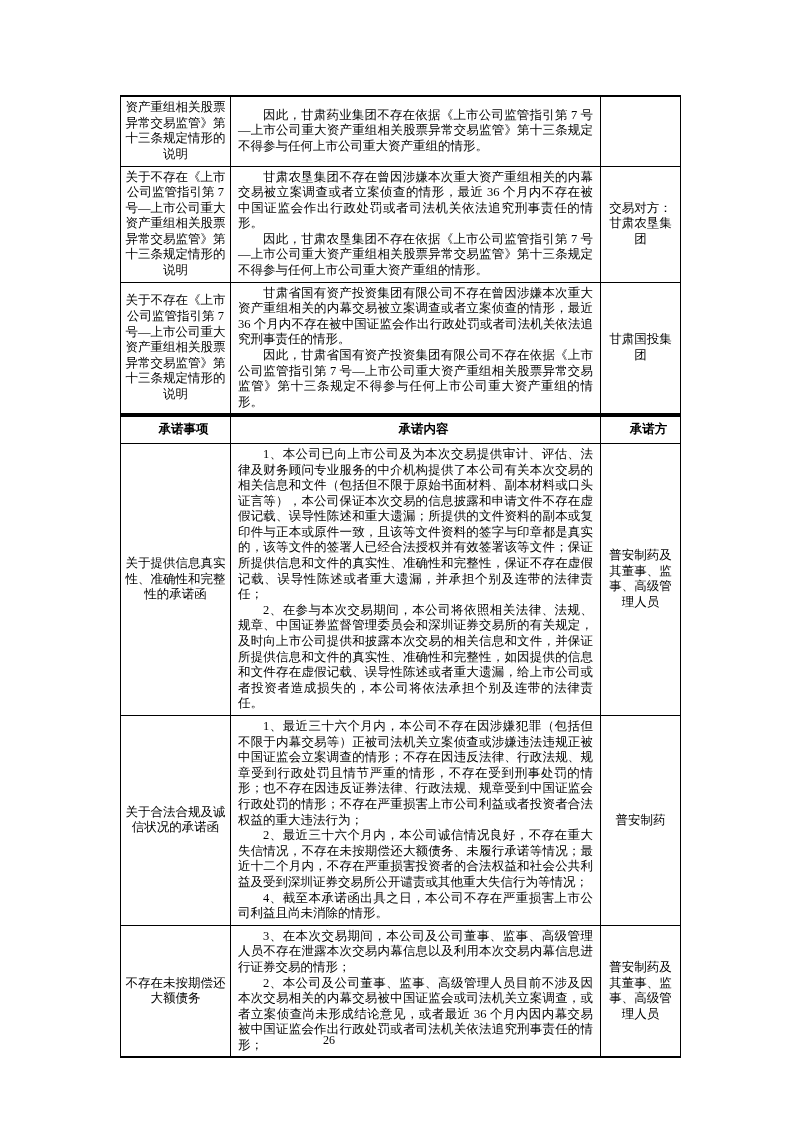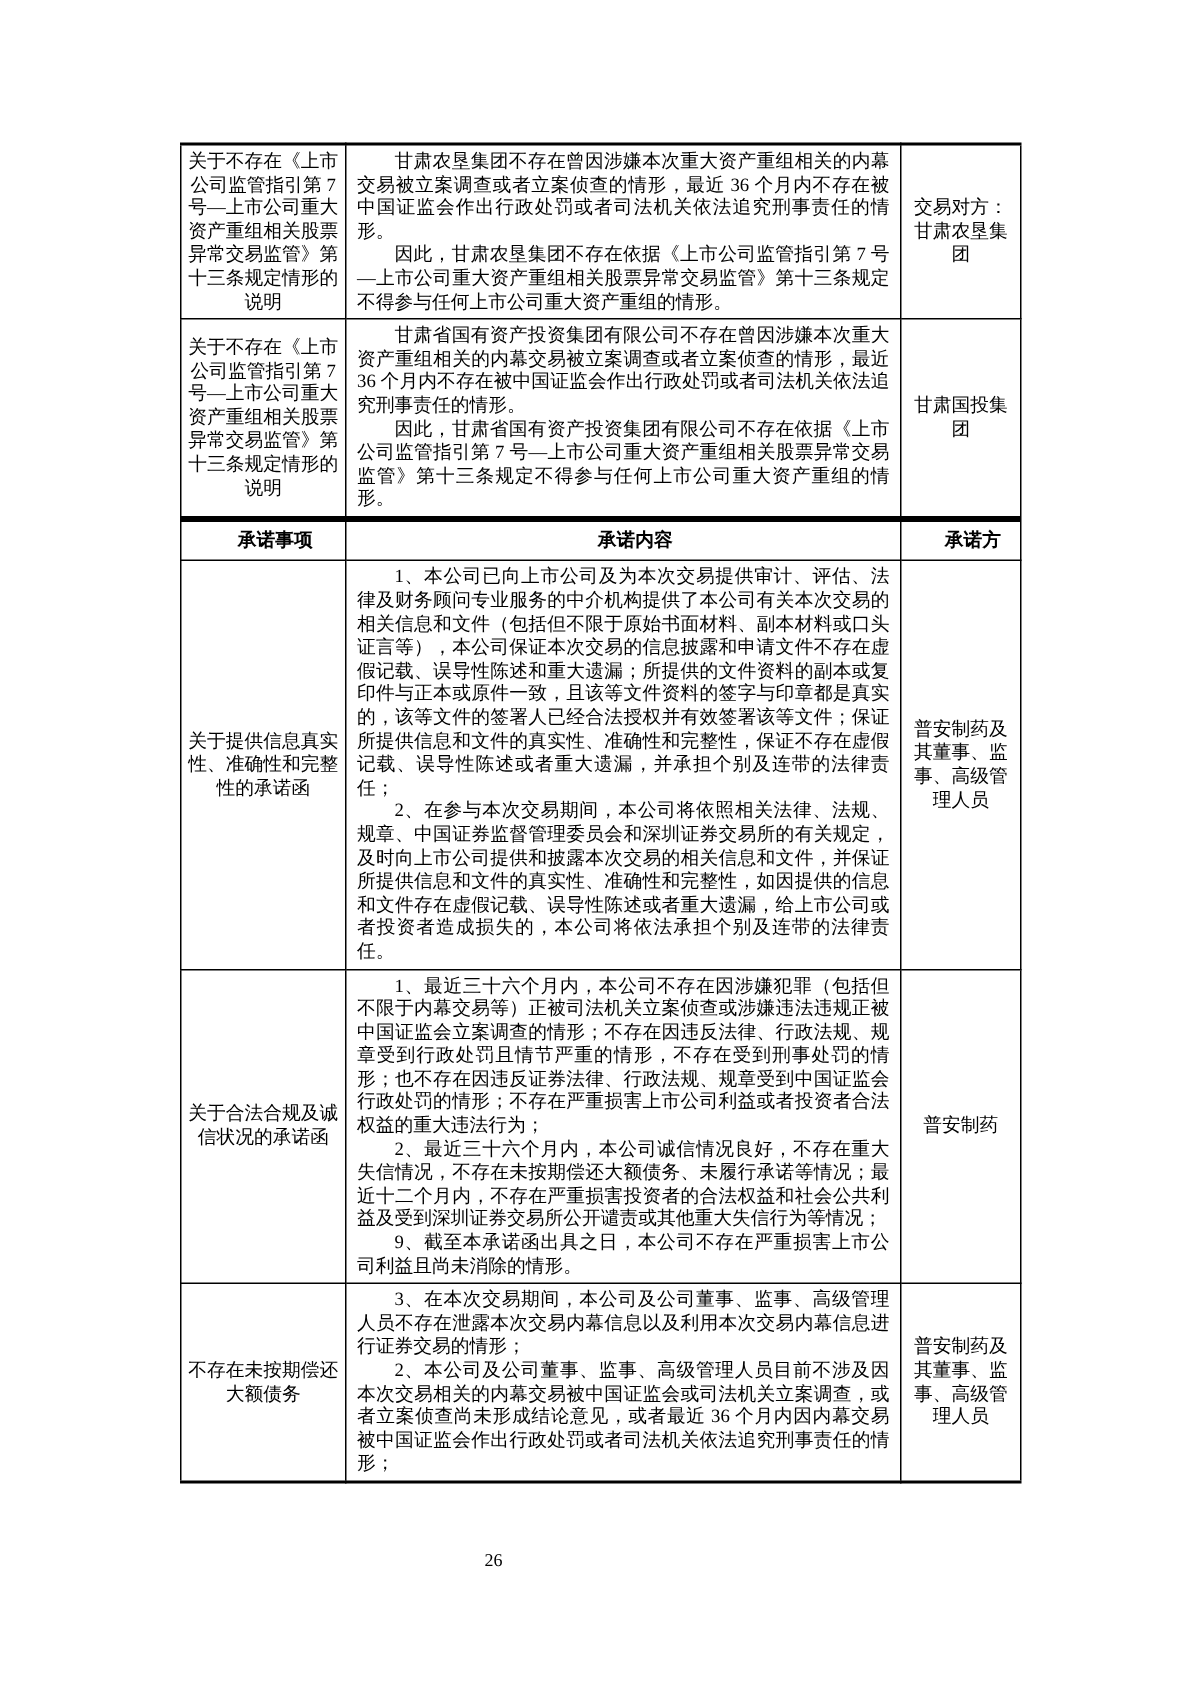--- a/index.html
+++ b/index.html
@@ -70,20 +70,27 @@
 
 <div class="content">
 
   <table class="doc-table">
     <colgroup>
         <col class="c-item">
         <col class="c-body">
         <col class="c-party">
       </colgroup>
     <tbody>
+      <tr style="height:70px;">
+        <td class="item-cell">资产重组相关股票异常交易监管》第十三条规定情形的说明</td>
+        <td class="content-cell">
+          <p>因此，甘肃药业集团不存在依据《上市公司监管指引第 7 号—上市公司重大资产重组相关股票异常交易监管》第十三条规定不得参与任何上市公司重大资产重组的情形。</p>
+        </td>
+        <td class="party-cell"></td>
+      </tr>
       <tr style="height:113px;">
         <td class="item-cell">关于不存在《上市公司监管指引第 7 号—上市公司重大资产重组相关股票异常交易监管》第十三条规定情形的说明</td>
         <td class="content-cell">
           <p>甘肃农垦集团不存在曾因涉嫌本次重大资产重组相关的内幕交易被立案调查或者立案侦查的情形，最近 36 个月内不存在被中国证监会作出行政处罚或者司法机关依法追究刑事责任的情形。</p>
           <p>因此，甘肃农垦集团不存在依据《上市公司监管指引第 7 号—上市公司重大资产重组相关股票异常交易监管》第十三条规定不得参与任何上市公司重大资产重组的情形。</p>
         </td>
         <td class="party-cell">交易对方：甘肃农垦集团</td>
       </tr>
       <tr style="height:114px;">
         <td class="item-cell">关于不存在《上市公司监管指引第 7 号—上市公司重大资产重组相关股票异常交易监管》第十三条规定情形的说明</td>
@@ -117,21 +124,21 @@
           <p>1、本公司已向上市公司及为本次交易提供审计、评估、法律及财务顾问专业服务的中介机构提供了本公司有关本次交易的相关信息和文件（包括但不限于原始书面材料、副本材料或口头证言等），本公司保证本次交易的信息披露和申请文件不存在虚假记载、误导性陈述和重大遗漏；所提供的文件资料的副本或复印件与正本或原件一致，且该等文件资料的签字与印章都是真实的，该等文件的签署人已经合法授权并有效签署该等文件；保证所提供信息和文件的真实性、准确性和完整性，保证不存在虚假记载、误导性陈述或者重大遗漏，并承担个别及连带的法律责任；</p>
           <p>2、在参与本次交易期间，本公司将依照相关法律、法规、规章、中国证券监督管理委员会和深圳证券交易所的有关规定，及时向上市公司提供和披露本次交易的相关信息和文件，并保证所提供信息和文件的真实性、准确性和完整性，如因提供的信息和文件存在虚假记载、误导性陈述或者重大遗漏，给上市公司或者投资者造成损失的，本公司将依法承担个别及连带的法律责任。</p>
         </td>
         <td class="party-cell">普安制药及其董事、监事、高级管理人员</td>
       </tr>
       <tr style="height:203px;">
         <td class="item-cell">关于合法合规及诚信状况的承诺函</td>
         <td class="content-cell">
           <p>1、最近三十六个月内，本公司不存在因涉嫌犯罪（包括但不限于内幕交易等）正被司法机关立案侦查或涉嫌违法违规正被中国证监会立案调查的情形；不存在因违反法律、行政法规、规章受到行政处罚且情节严重的情形，不存在受到刑事处罚的情形；也不存在因违反证券法律、行政法规、规章受到中国证监会行政处罚的情形；不存在严重损害上市公司利益或者投资者合法权益的重大违法行为；</p>
           <p>2、最近三十六个月内，本公司诚信情况良好，不存在重大失信情况，不存在未按期偿还大额债务、未履行承诺等情况；最近十二个月内，不存在严重损害投资者的合法权益和社会公共利益及受到深圳证券交易所公开谴责或其他重大失信行为等情况；</p>
-          <p>9、截至本承诺函出具之日，本公司不存在严重损害上市公司利益且尚未消除的情形。</p>
+          <p>4、截至本承诺函出具之日，本公司不存在严重损害上市公司利益且尚未消除的情形。</p>
         </td>
         <td class="party-cell">普安制药</td>
       </tr>
       <tr style="height:122px;">
         <td class="item-cell">不存在未按期偿还大额债务</td>
         <td class="content-cell">
           <p>3、在本次交易期间，本公司及公司董事、监事、高级管理人员不存在泄露本次交易内幕信息以及利用本次交易内幕信息进行证券交易的情形；</p>
           <p>2、本公司及公司董事、监事、高级管理人员目前不涉及因本次交易相关的内幕交易被中国证监会或司法机关立案调查，或者立案侦查尚未形成结论意见，或者最近 36 个月内因内幕交易被中国证监会作出行政处罚或者司法机关依法追究刑事责任的情形；</p>
         </td>
         <td class="party-cell">普安制药及其董事、监事、高级管理人员</td>

